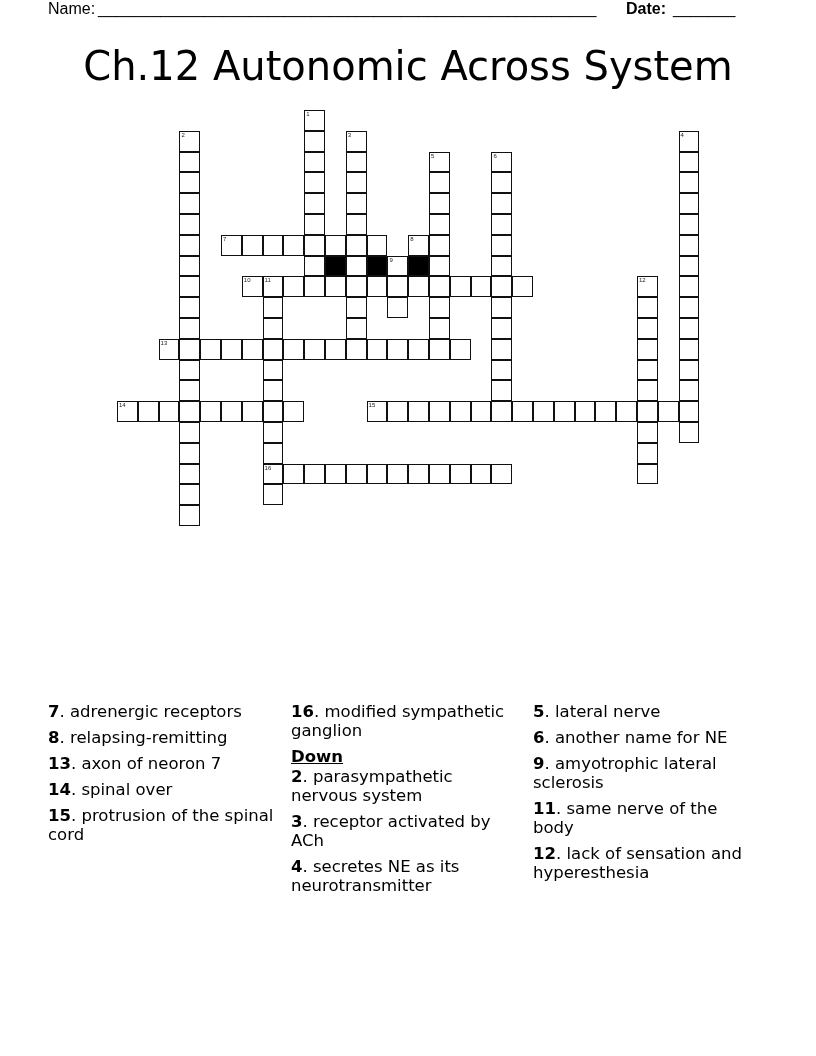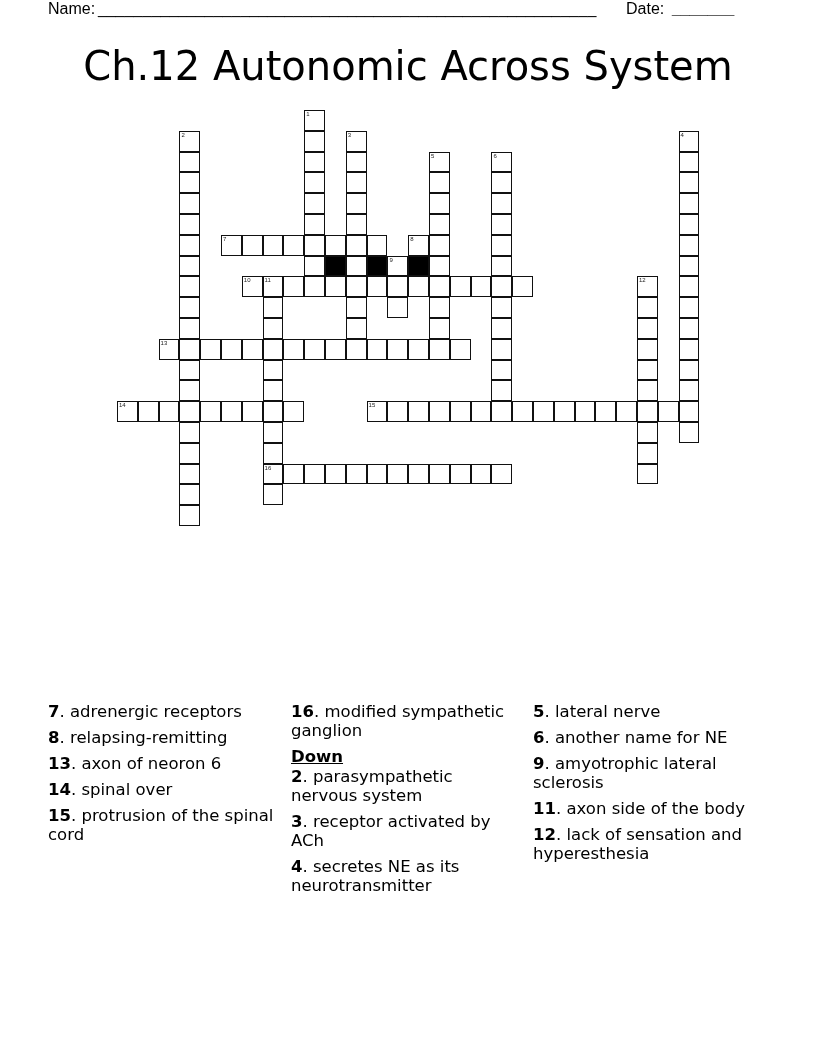--- a/index.html
+++ b/index.html
@@ -1,21 +1,21 @@
 <!DOCTYPE html>
 <html><head>
 <meta charset="utf-8">
 <style>
   html, body { margin: 0; padding: 0; background: #ffffff; }
   body { width: 816px; height: 1056px; position: relative; overflow: hidden; font-family: "DejaVu Sans", sans-serif; color: #000; }
   .header-line { position: absolute; top: 0; left: 48px; width: 700px; height: 20px; font-family: "Liberation Sans", sans-serif; font-size: 16px; line-height: 18px; }
   .header-line .name-label { position: absolute; left: 0; top: 0; }
   .header-line .name-blank { position: absolute; left: 50px; top: 0; }
-  .header-line .date-label { position: absolute; left: 578px; top: 0; }
-  .header-line .date-blank { position: absolute; left: 625px; top: 0; font-style: italic; }
+  .header-line .date-label { position: absolute; left: 578px; top: 0; font-weight: bold; }
+  .header-line .date-blank { position: absolute; left: 625px; top: 0; }
   .title { position: absolute; top: 38px; left: 0; width: 816px; text-align: center; font-family: "DejaVu Sans", sans-serif; font-size: 40px; line-height: 56px; letter-spacing: 0px; }
   .grid { position: absolute; left: 117px; top: 110px; width: 600px; height: 430px; }
   .cell { position: absolute; width: 20.8px; height: 20.8px; box-sizing: border-box; border: 1px solid #111; background: #fff; }
   .cell.black { background: #000; }
   .cell .num { position: absolute; left: 1px; top: 0px; font-family: "Liberation Sans", sans-serif; font-size: 6px; line-height: 7px; color: #222; }
   .clues { position: absolute; top: 702px; left: 48px; width: 730px; font-family: "DejaVu Sans", sans-serif; font-size: 16.5px; line-height: 19px; }
   .col { position: absolute; top: 0; width: 230px; }
   .col.c1 { left: 0; }
   .col.c2 { left: 243px; }
   .col.c3 { left: 485px; }
@@ -228,31 +228,31 @@
     <div class="cell" style="left: 374.4px; top: 353.6px;"></div>
     <div class="cell black" style="left: 208px; top: 145.6px;"></div>
     <div class="cell black" style="left: 249.6px; top: 145.6px;"></div>
     <div class="cell black" style="left: 291.2px; top: 145.6px;"></div>
   </div>
 
 <div class="clues">
   <div class="col c1">
     <div class="clue"><span class="n">7</span>. <span>adrenergic receptors</span></div>
     <div class="clue"><span class="n">8</span>. <span>relapsing-remitting</span></div>
-    <div class="clue"><span class="n">13</span>. <span>axon of neoron 6</span></div>
+    <div class="clue"><span class="n">13</span>. <span>axon of neoron 7</span></div>
     <div class="clue"><span class="n">14</span>. <span>spinal over</span></div>
     <div class="clue"><span class="n">15</span>. <span>protrusion of the spinal cord</span></div>
   </div>
   <div class="col c2">
     <div class="clue"><span class="n">16</span>. <span>modified sympathetic ganglion</span></div>
     <div class="clue-heading">Down</div>
     <div class="clue"><span class="n">2</span>. <span>parasympathetic nervous system</span></div>
     <div class="clue"><span class="n">3</span>. <span>receptor activated by ACh</span></div>
     <div class="clue"><span class="n">4</span>. <span>secretes NE as its neurotransmitter</span></div>
   </div>
   <div class="col c3">
     <div class="clue"><span class="n">5</span>. <span>lateral nerve</span></div>
     <div class="clue"><span class="n">6</span>. <span>another name for NE</span></div>
     <div class="clue"><span class="n">9</span>. <span>amyotrophic lateral sclerosis</span></div>
-    <div class="clue"><span class="n">11</span>. <span>axon side of the body</span></div>
+    <div class="clue"><span class="n">11</span>. <span>same nerve of the body</span></div>
     <div class="clue"><span class="n">12</span>. <span>lack of sensation and hyperesthesia</span></div>
   </div>
 </div>
 
 </body></html>

